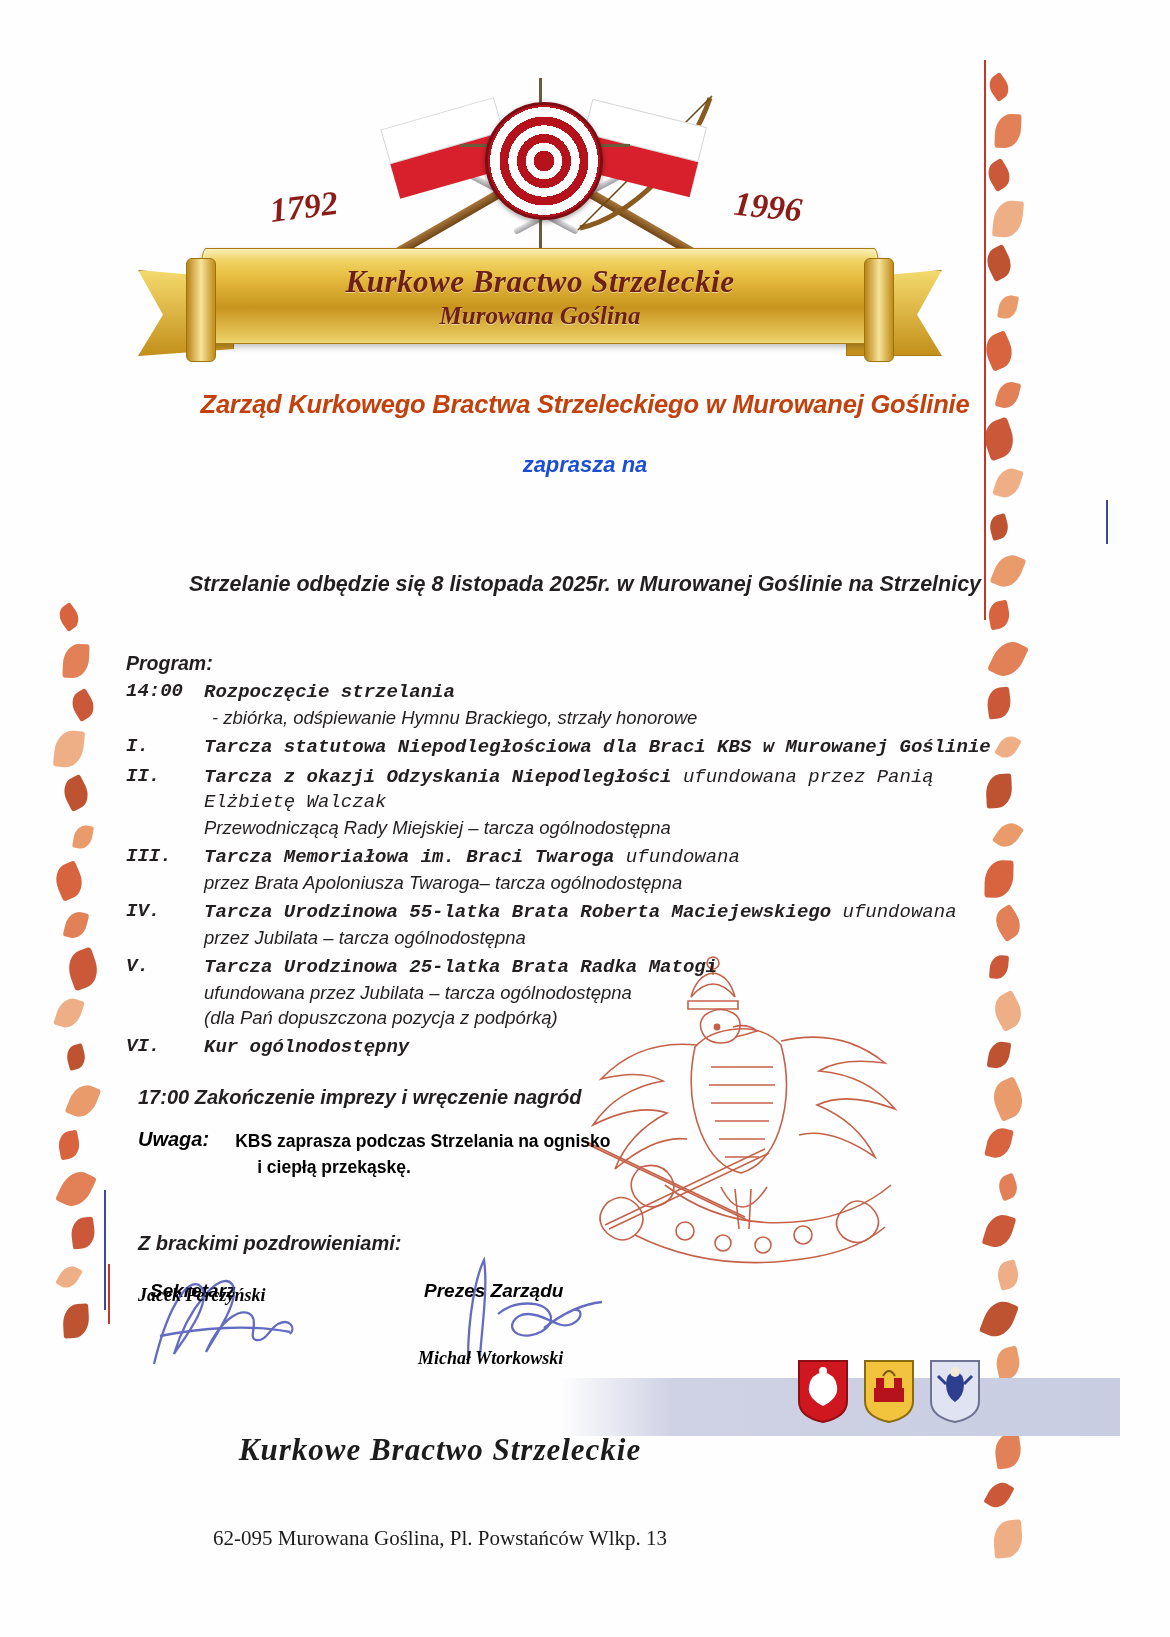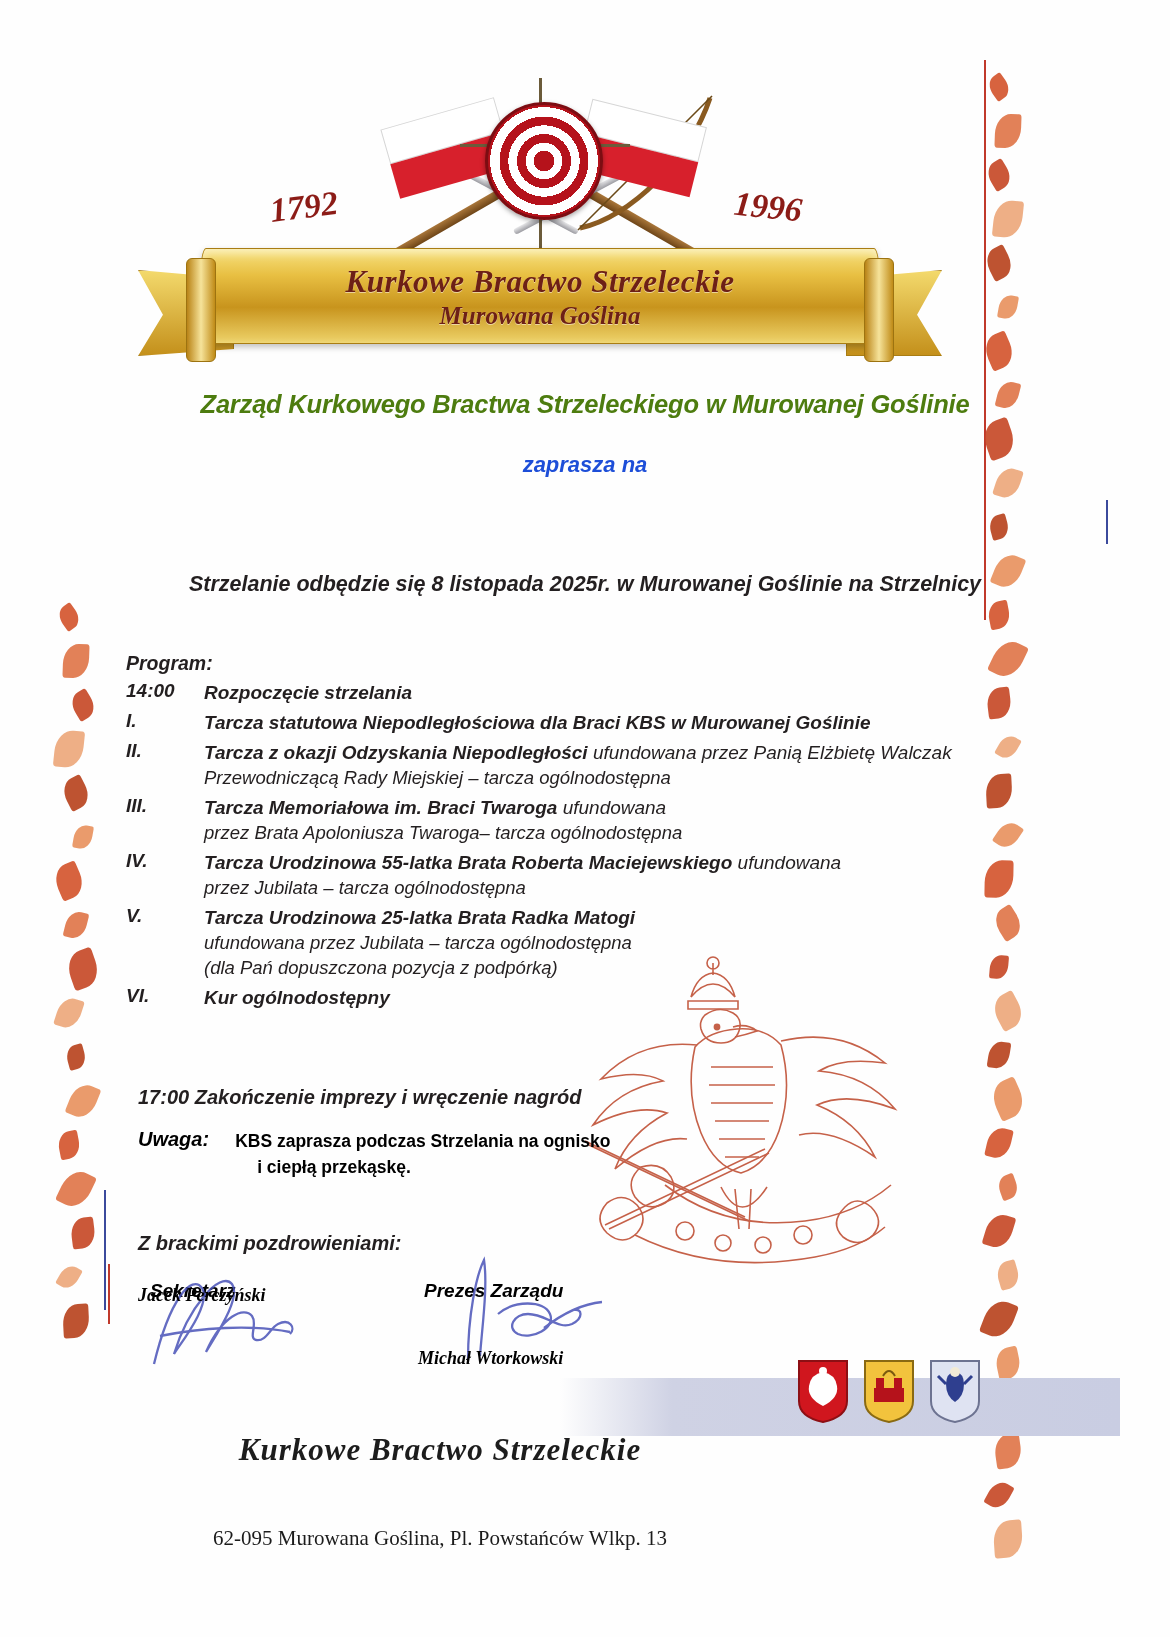--- a/index.html
+++ b/index.html
@@ -85,41 +85,41 @@
   .year {
     position:absolute; font-family:"Liberation Serif", serif; font-style:italic;
     font-weight:700; font-size: 34px; color:#8c1c17;
   }
   .year.l { left: 140px; top: 128px; transform: rotate(-7deg); }
   .year.r { left: 604px; top: 128px; transform: rotate(6deg); }
 
   
   .hdr1 {
     position:absolute; left:0; top:390px; width:1170px; text-align:center;
-    font-size: 25.5px; font-weight:700; font-style:italic; color:#4d7c0f;
+    font-size: 25.5px; font-weight:700; font-style:italic; color:#c2410c;
     letter-spacing:-.2px;
   }
   .hdr2 {
     position:absolute; left:0; top:452px; width:1170px; text-align:center;
     font-size: 22px; font-weight:700; font-style:italic; color:#1d4ed8;
   }
   .title {
     position:absolute; left:0; top:502px; width:1170px; text-align:center;
     font-family:"Liberation Serif", serif; font-weight:700; font-style:italic;
     font-size: 39px; color:#c0282f;
   }
   .dateline {
     position:absolute; left:110px; top:568px; width:950px; text-align:center;
     font-size: 21.5px; font-weight:700; font-style:italic; color:#231f20;
     line-height: 33px;
   }
 
   .program { position:absolute; left:126px; top:652px; width:880px; color:#231f20; }
   .prog-title { font-size:19.5px; font-weight:700; font-style:italic; }
-  .row { display:flex; margin-top: 5px; }
+  .row { display:flex; margin-top: 5px; font-family: Liberation Mono, monospace; }
   .rn { width: 78px; flex: none; font-size:19px; font-weight:700; font-style:italic; }
   .rn.time { width: 78px; }
   .rtxt { font-size:19px; font-style:italic; line-height:25px; }
   .b { font-weight:700; }
   .sub { margin-left: 78px; font-size:18.5px; font-style:italic; line-height:25px; }
   .sub.ind { margin-left: 86px; }
 
   .closing {
     position:absolute; left:138px; top:1086px; font-size:20px;
     font-weight:700; font-style:italic; color:#231f20;
@@ -309,20 +309,21 @@
     </g>
   </svg>
 
   <div class="program">
     <div class="prog-title">Program:</div>
 
     <div class="row">
       <div class="rn time">14:00</div>
       <div class="rtxt b">Rozpoczęcie strzelania</div>
     </div>
+    <div class="sub ind">- zbiórka, odśpiewanie Hymnu Brackiego, strzały honorowe</div>
 
     <div class="row">
       <div class="rn">I.</div>
       <div class="rtxt"><span class="b">Tarcza statutowa Niepodległościowa dla Braci KBS w Murowanej Goślinie</span><span></span></div>
     </div>
 
     <div class="row">
       <div class="rn">II.</div>
       <div class="rtxt"><span class="b">Tarcza z okazji Odzyskania Niepodległości</span><span> ufundowana przez Panią Elżbietę Walczak</span></div>
     </div>

